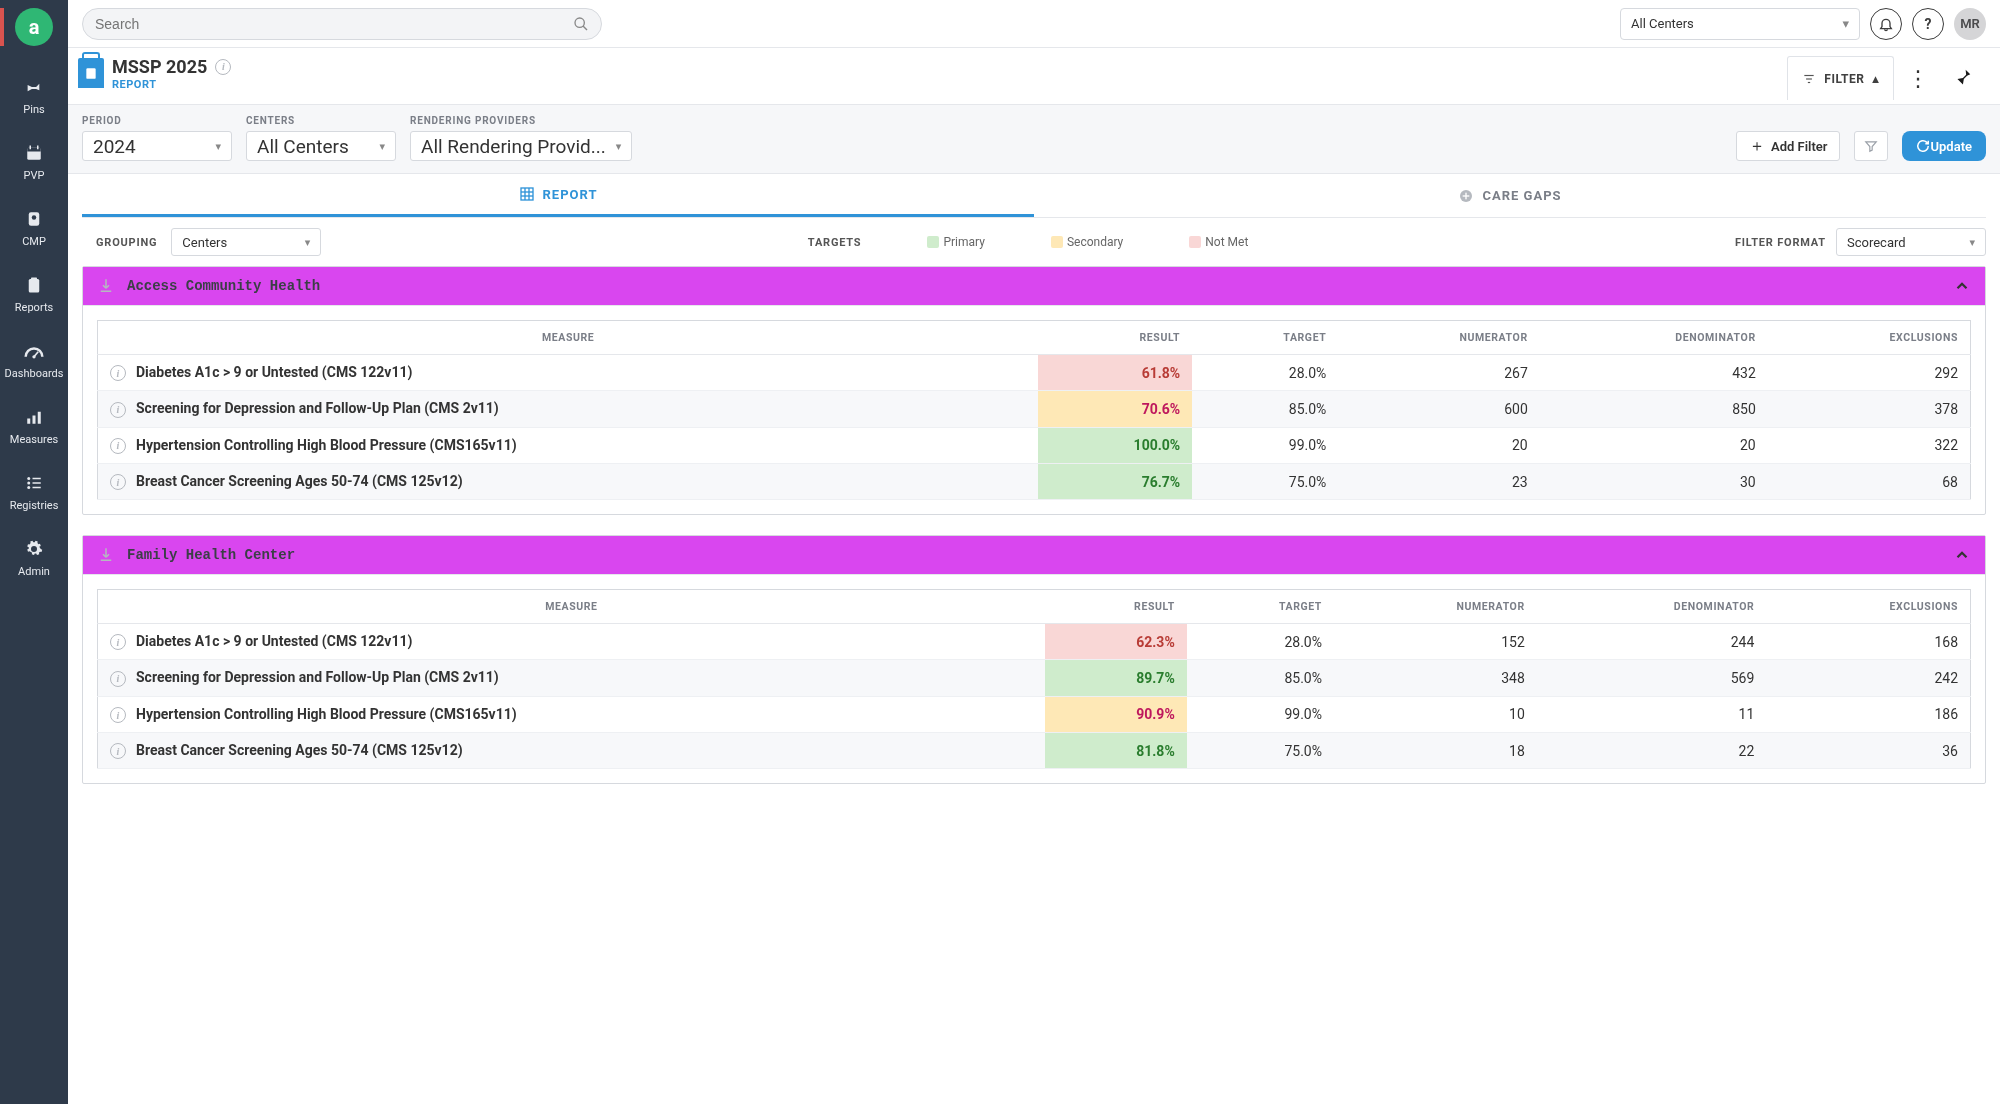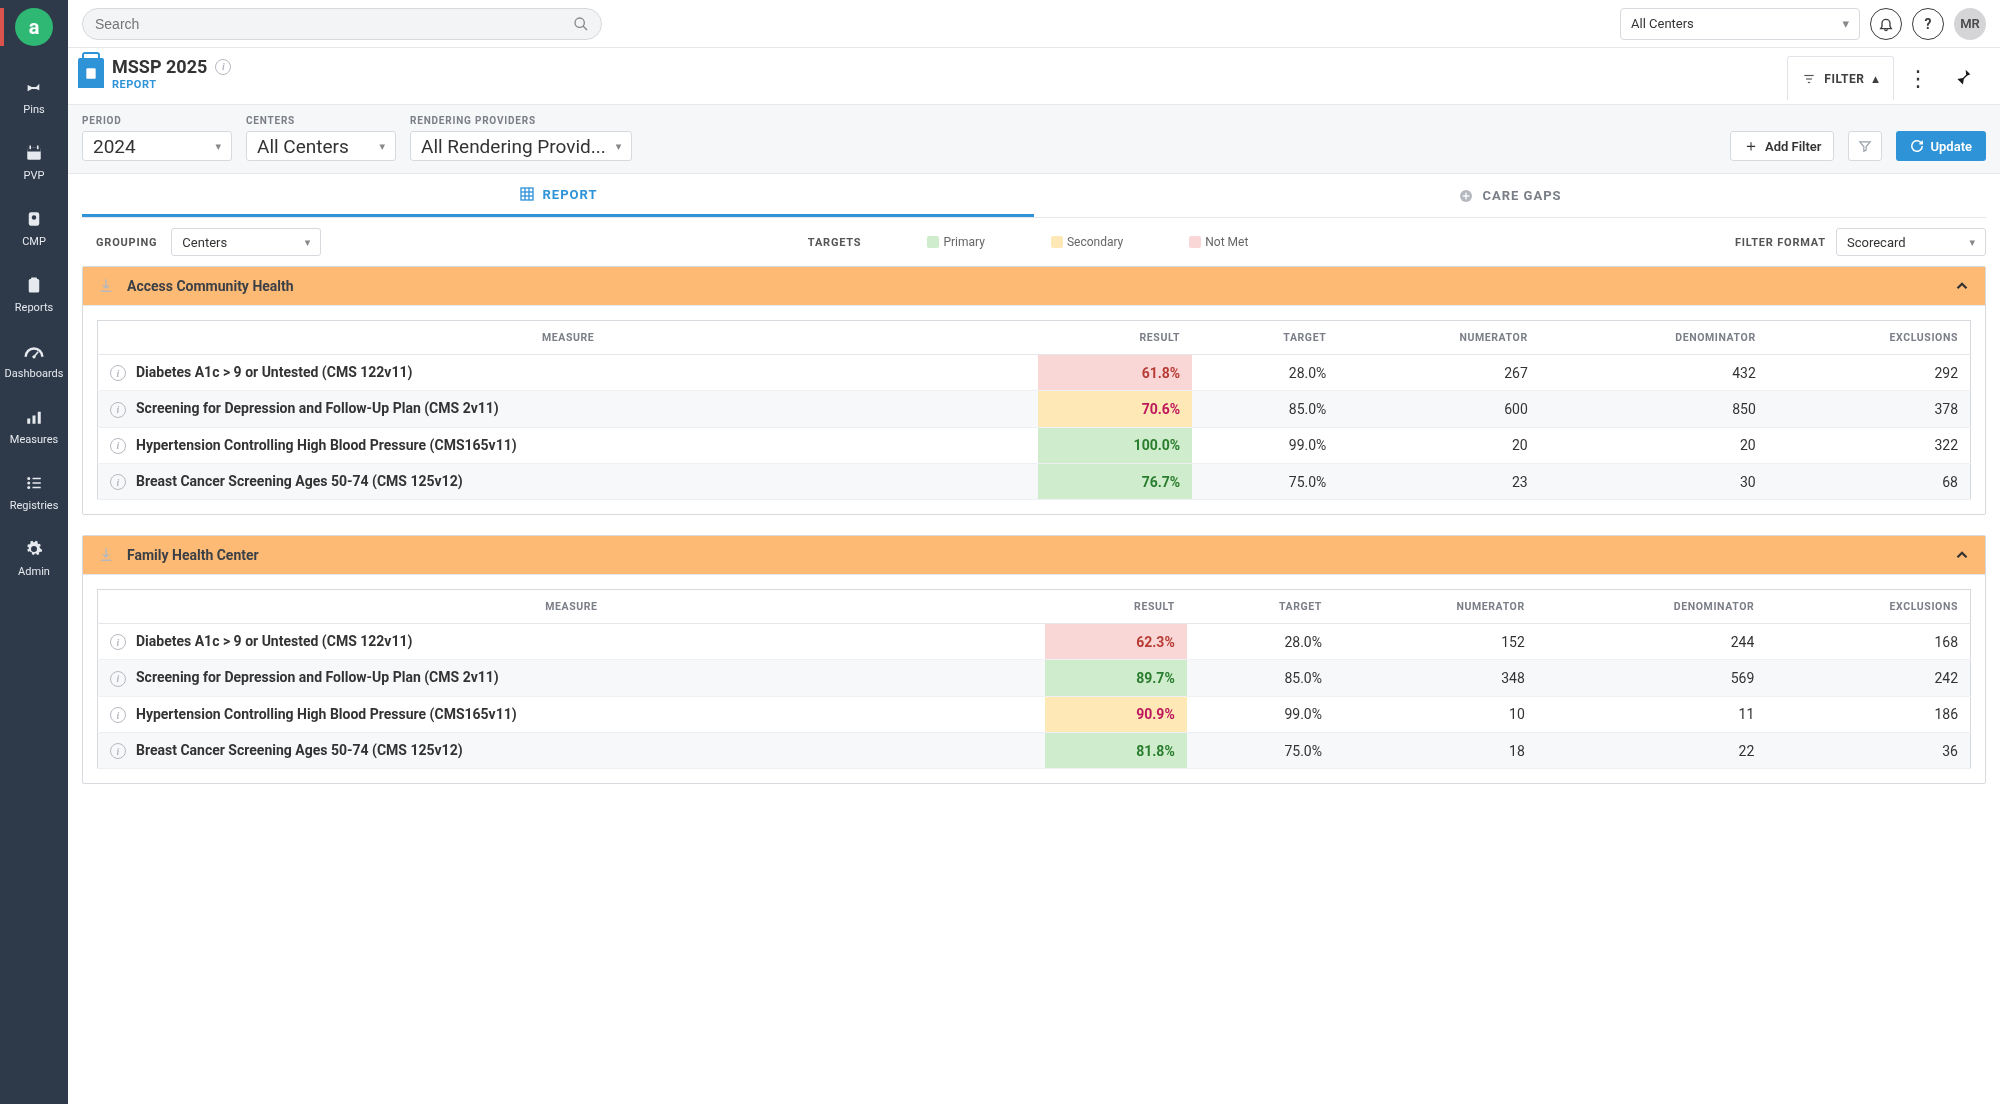--- a/index.html
+++ b/index.html
@@ -37,42 +37,42 @@
 .kebab { width: 40px; height: 40px; display: flex; align-items: center; justify-content: center; font-size: 22px; color: #333; cursor: pointer; }
 .pin-big { width: 40px; height: 40px; display: flex; align-items: center; justify-content: center; cursor: pointer; }
 
 
 .filter-bar { background: #f6f7f9; border-top: 1px solid #e5e7eb; border-bottom: 1px solid #e5e7eb; padding: 10px 14px 12px; display: flex; align-items: flex-end; gap: 14px; }
 .filter-group .flabel { font-size: 10px; font-weight: 700; letter-spacing: 0.8px; color: #7a7e87; margin-bottom: 5px; }
 .fselect { height: 30px; border: 1px solid #d6d9de; border-radius: 3px; background: #fff; display: flex; align-items: center; padding: 0 10px; font-size: 19px; min-width: 150px; cursor: pointer; }
 .fselect .chev { margin-left: auto; color: #888; font-size: 11px; padding-left:10px;}
 .add-filter { margin-left: auto; height: 30px; border: 1px solid #d6d9de; border-radius: 3px; background: #fff; display: flex; align-items: center; padding: 0 12px; font-size: 13px; font-weight: 600; cursor: pointer; gap: 6px; }
 .filter-icon-btn { height: 30px; width: 34px; border: 1px solid #d6d9de; border-radius: 3px; background: #fff; display: flex; align-items: center; justify-content: center; cursor: pointer; color:#9aa0a8;}
-.update-btn { height: 30px; border: none; border-radius: 3px; background: #2f93d8; color: #fff; display: flex; align-items: center; padding: 0 14px; font-size: 13px; font-weight: 600; cursor: pointer; gap: 6px; }
+.update-btn { height: 30px; border: none; border-radius: 8px; background: #2f93d8; color: #fff; display: flex; align-items: center; padding: 0 14px; font-size: 13px; font-weight: 600; cursor: pointer; }
 
 
 .tabs { display: flex; border-bottom: 1px solid #e5e7eb; margin: 0 14px; }
 .tab { flex: 1; text-align: center; padding: 12px 0; font-size: 13px; font-weight: 700; letter-spacing: 1px; color: #7a7e87; display: flex; align-items: center; justify-content: center; gap: 8px; cursor: pointer; }
 .tab.active { color: #2f93d8; border-bottom: 3px solid #2f93d8; }
 .tab .ticon { display:inline-flex; }
 
 
 .controls-row { display: flex; align-items: center; padding: 10px 14px; gap: 14px; margin-left: 14px; }
 .controls-row .clabel { font-size: 11px; font-weight: 700; letter-spacing: 0.8px; color: #555; }
 .controls-row .cselect { height: 28px; border: 1px solid #d6d9de; border-radius: 3px; background: #fff; display: flex; align-items: center; padding: 0 10px; font-size: 13px; min-width: 150px; cursor: pointer; }
 .controls-row .cselect .chev { margin-left: auto; color:#888; font-size:11px; padding-left:10px;}
 .targets-legend { margin-left: auto; display: flex; align-items: center; gap: 18px; font-size: 12px; color: #666; }
 .legend-swatch { width: 12px; height: 12px; border-radius: 2px; display: inline-block; margin-right: 4px; vertical-align: middle; }
 .legend-item { display:flex; align-items:center;padding-left:48px; }
 .format-group { margin-left: auto; display: flex; align-items: center; gap: 10px; }
 .format-group .clabel { font-size: 11px; }
 
 
 .group-section { margin: 0 14px 20px; border: 1px solid #d6d9de; border-radius: 2px; }
-.group-header { display: flex; align-items: center; gap: 12px; padding: 10px 14px; background: #fdba74; border-bottom: 1px solid #e5e7eb; font-weight: 700; color: #3b3f46; }
+.group-header { display: flex; align-items: center; gap: 12px; padding: 10px 14px; background: #d946ef; border-bottom: 1px solid #e5e7eb; font-weight: 700; color: #3b3f46; font-family: Liberation Mono, monospace; }
 .dl-icon { color:#b5b9bf; display:flex; align-items:center; }
 .collapse-caret { margin-left: auto; cursor: pointer; font-size: 18px; }
 .group-body { padding: 14px; }
 
 
 table.measure-table { width: 100%; border-collapse: collapse; border: 1px solid #d6d9de; }
 table.measure-table th { text-align: center; font-size: 10.5px; font-weight: 700; letter-spacing: 0.6px; color: #7a7e87; padding: 10px 12px; border-bottom: 1px solid #e5e7eb; background:#fff;}
 table.measure-table th.right, table.measure-table td.right { text-align: right; }
 table.measure-table td { padding: 9px 12px; font-size: 14px; border-bottom: 1px solid #eef0f3; }
 table.measure-table tr:nth-child(even) td { background: #f7f8fa; }

